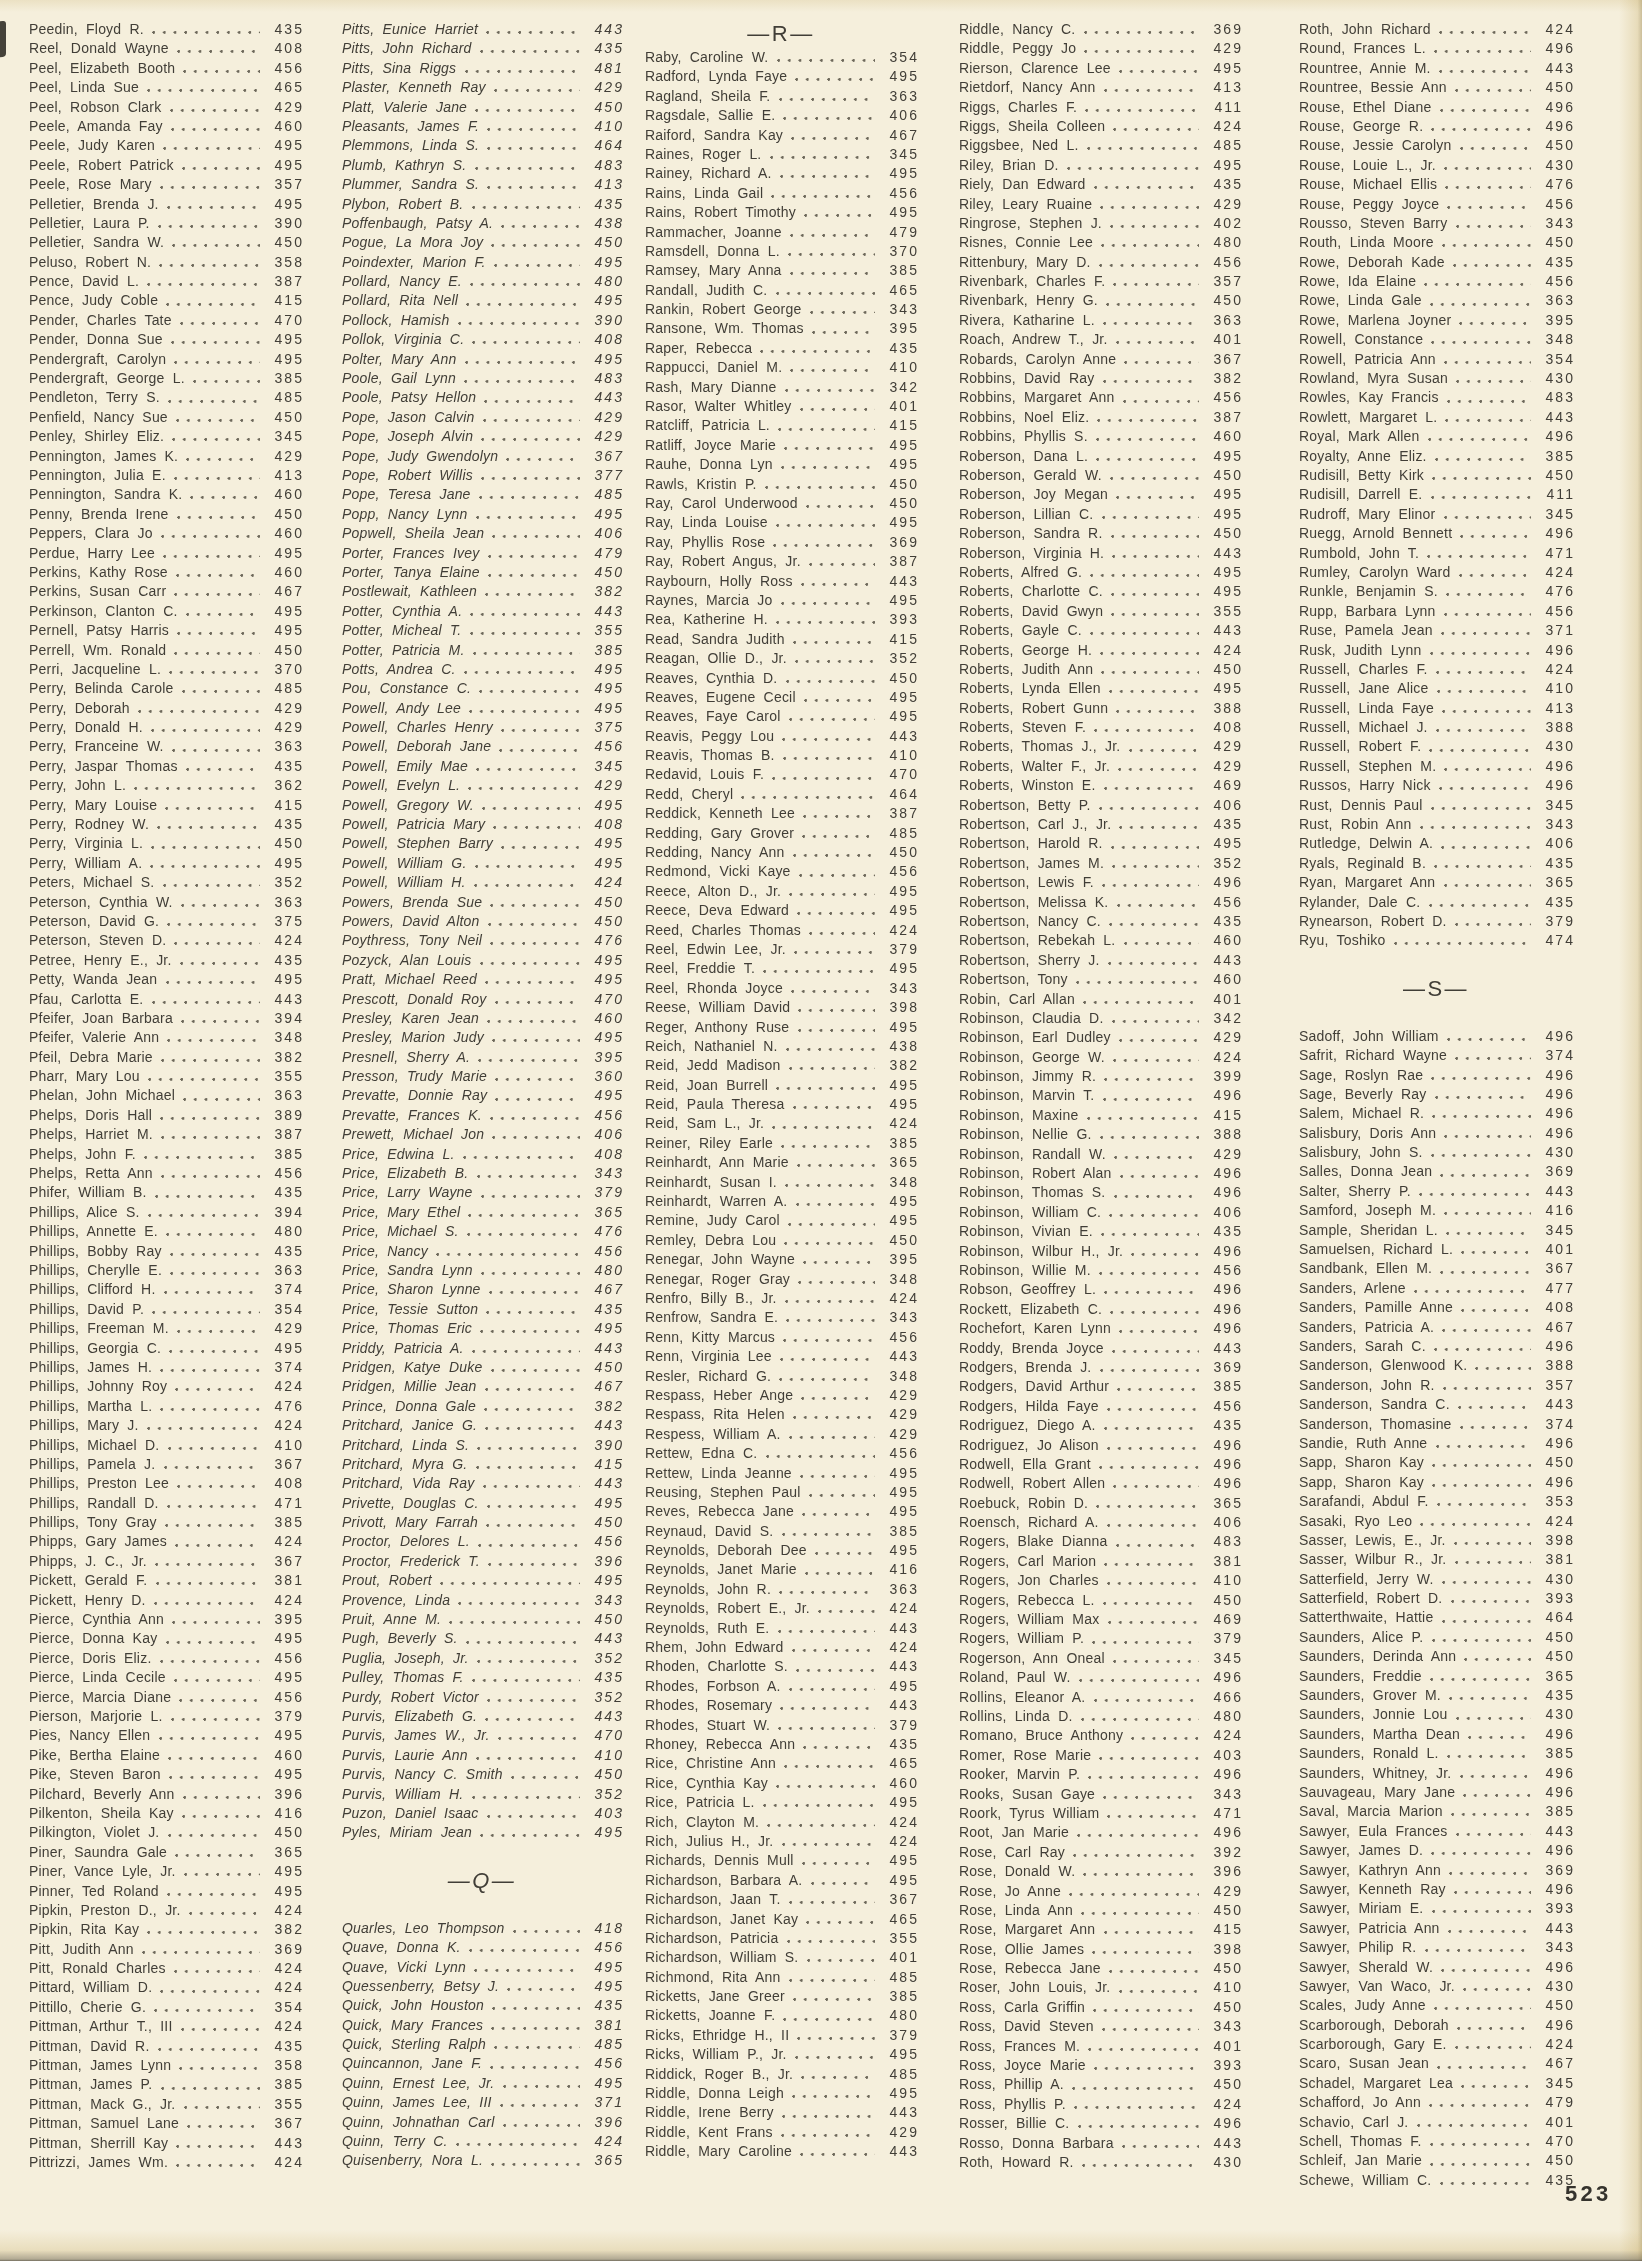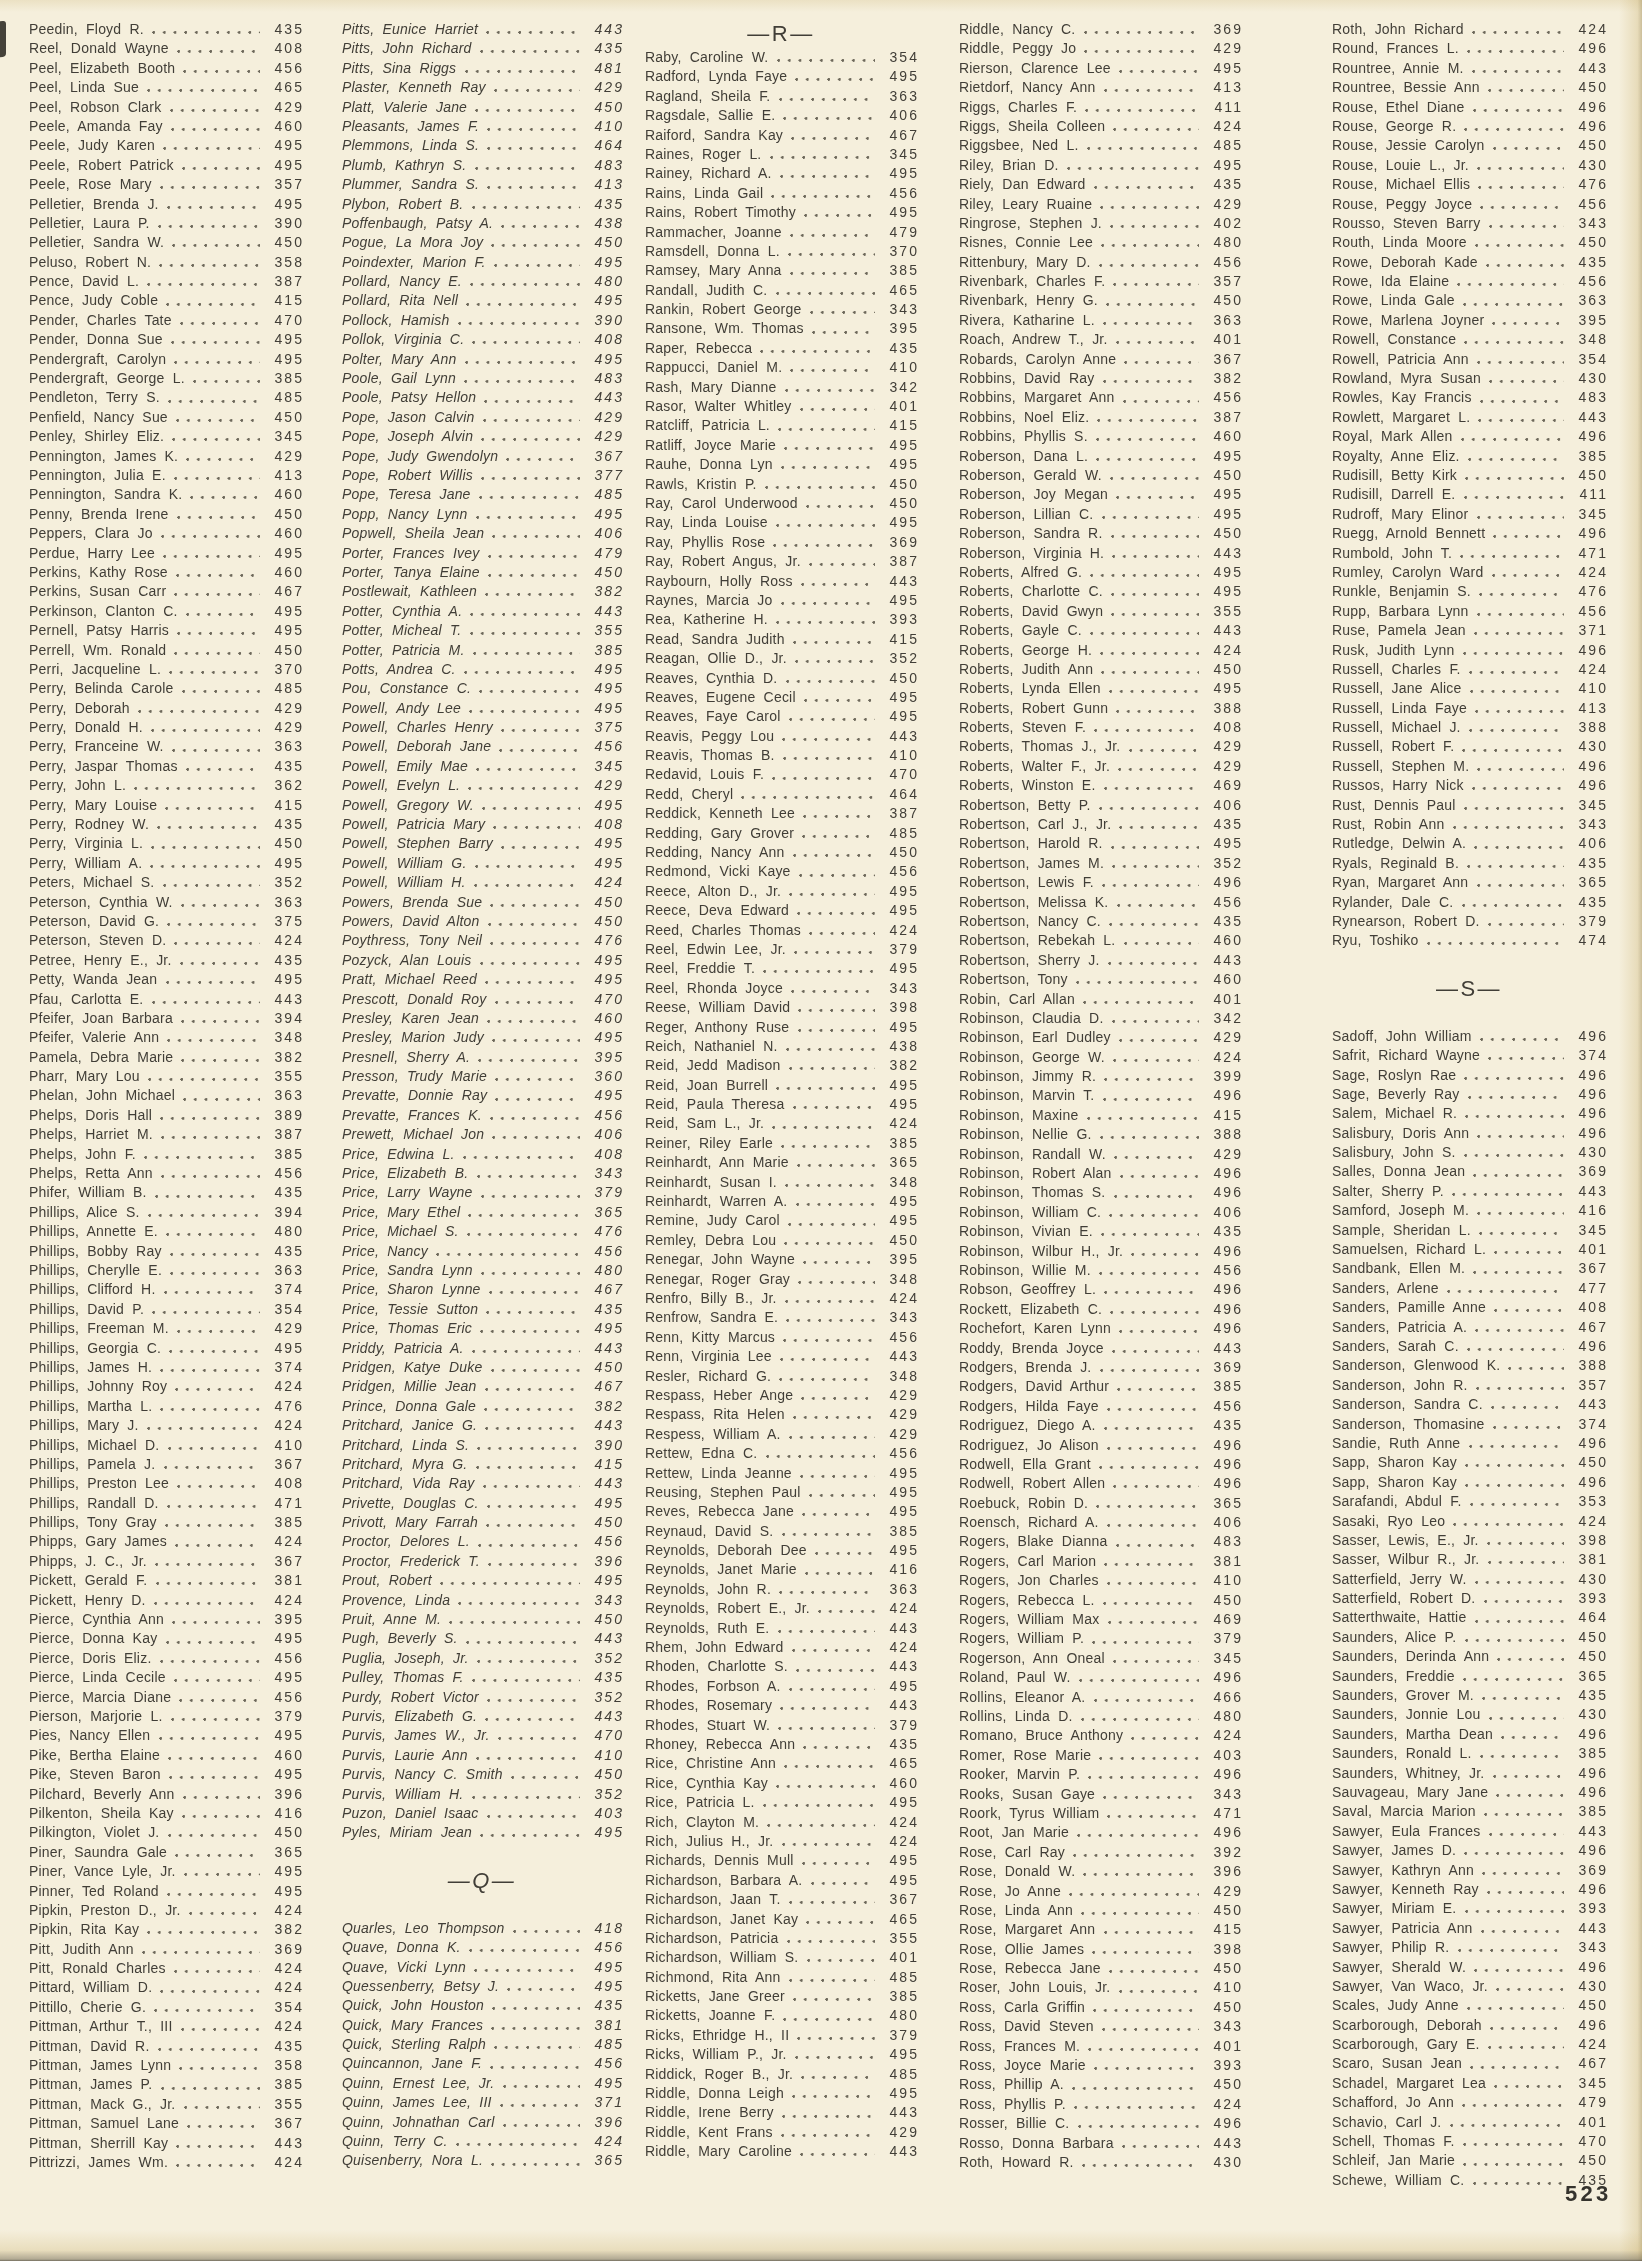--- a/index.html
+++ b/index.html
@@ -21,21 +21,21 @@
   .col {
     position: absolute;
     top: 20px;
     font-size: 14px;
     color: var(--ink);
   }
   .col-1 { left: 29px;   width: 273px; }
   .col-2 { left: 342px;  width: 280px; font-style: italic; }
   .col-3 { left: 645px;  width: 272px; }
   .col-4 { left: 959px; width: 282px; }
-  .col-5 { left: 1299px; width: 274px; margin-left: 33px; }
+  .col-5 { left: 1299px; width: 274px; }
 
   .entry {
     display: flex;
     height: 19.4px;
     line-height: 19.4px;
     white-space: nowrap;
   }
   .nm {
     letter-spacing: 0.2px;
     word-spacing: 4.1px;
@@ -373,21 +373,21 @@
       <span class="nm">Pfeifer, Joan Barbara</span>
       <span class="dots"></span>
       <span class="pg">394</span>
     </div>
     <div class="entry">
       <span class="nm">Pfeifer, Valerie Ann</span>
       <span class="dots"></span>
       <span class="pg">348</span>
     </div>
     <div class="entry">
-      <span class="nm">Pamela, Debra Marie</span>
+      <span class="nm">Pfeil, Debra Marie</span>
       <span class="dots"></span>
       <span class="pg">382</span>
     </div>
     <div class="entry">
       <span class="nm">Pharr, Mary Lou</span>
       <span class="dots"></span>
       <span class="pg">355</span>
     </div>
     <div class="entry">
       <span class="nm">Phelan, John Michael</span>

